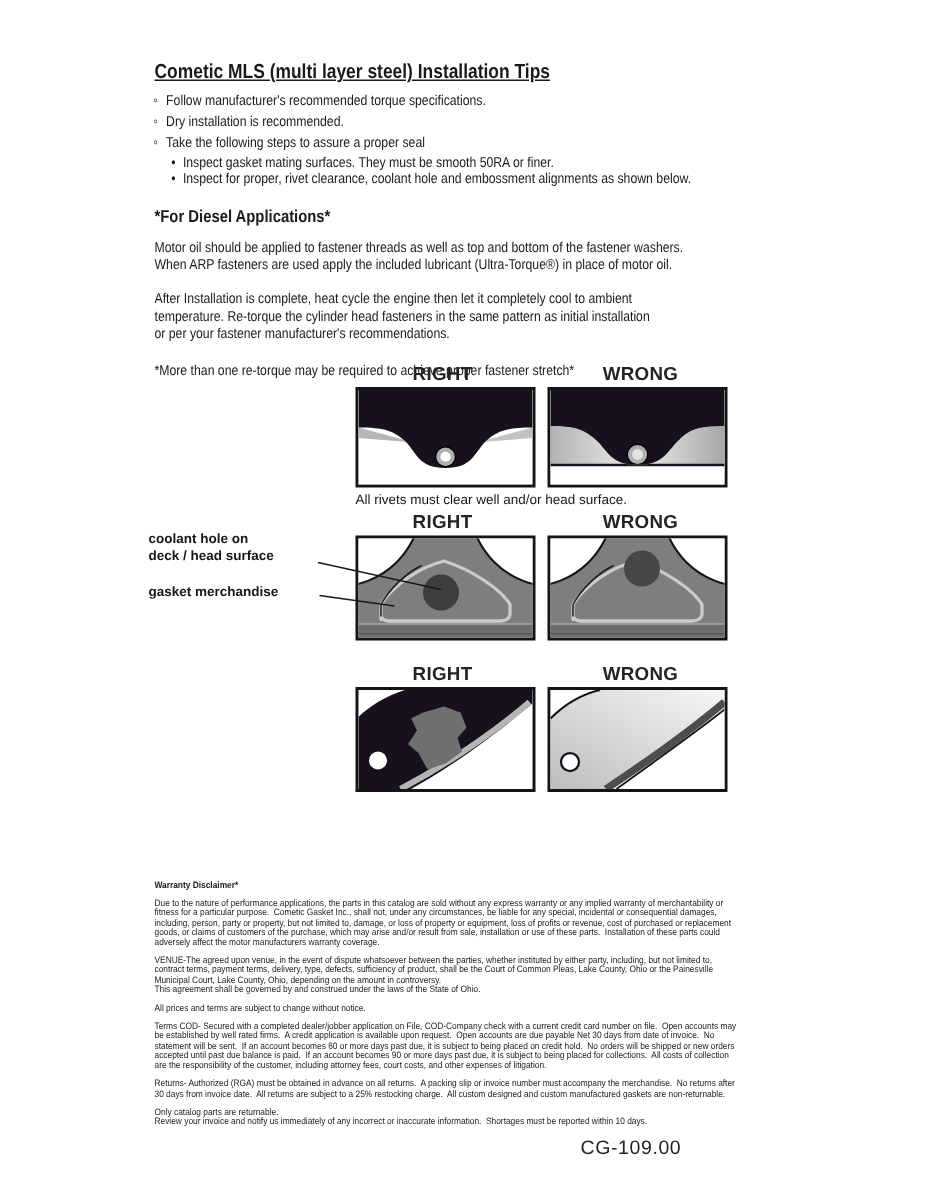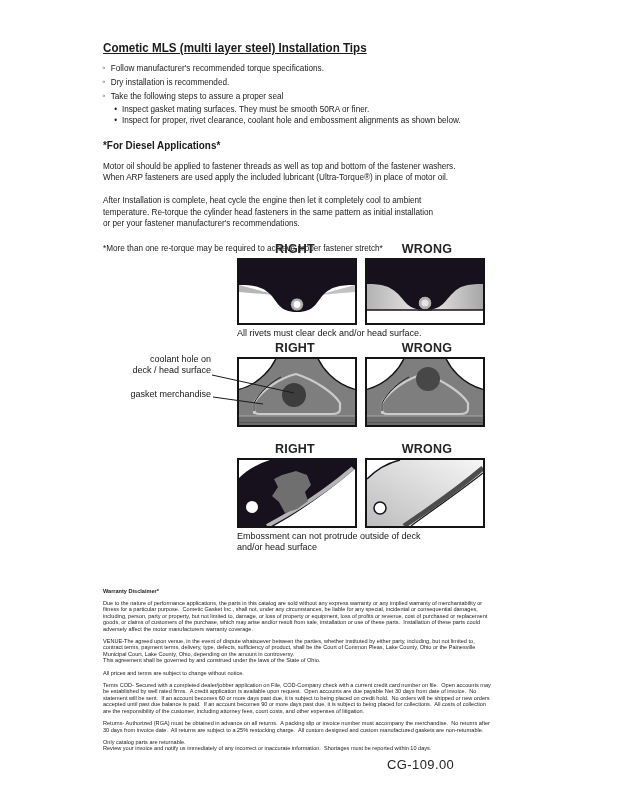--- a/index.html
+++ b/index.html
@@ -27,22 +27,22 @@
   .fig-row { position:absolute; left:237px; width:248px; }
   .fig-row1 { top:229px; } .fig-row2 { top:328px; } .fig-row3 { top:429px; }
   .fig-labels { display:flex; gap:16px; margin-bottom:2px;justify-content:flex-end; }
   .fig-labels span { width:120px; text-align:center; font-size:12.5px; font-weight:bold;
     color:#242424; letter-spacing:0.2px; }
   .fig-boxes { display:flex; gap:8px; }
   .fig-box { width:120px; border:2px solid #141414; background:#fff; }
   .fig-box svg { display:block; }
   .fig-caption { font-size:9px; line-height:11px; margin-top:3px; white-space:pre; color:#161616; }
   
-  .ann { position:absolute; width:112px; left:99px; text-align:right; font-size:9px;
-    line-height:11px; white-space:pre; color:#161616; }
+  .ann { position:absolute; width:112px; left:99px; font-size:9px;
+    line-height:11px; white-space:pre; color:#161616;font-weight:bold; }
   .ann-coolant { top:341px; }
   .ann-embossment { top:376px; }
   .leader-svg { position:absolute; left:208px; top:353px; }
   
   .warranty { position:absolute; left:103px; top:574px; width:470px;
     transform:scaleX(0.9); transform-origin:0 0; }
   .warranty-heading { font-size:6.2px; font-weight:bold; margin-bottom:6px; white-space:pre; }
   .warranty p { font-size:6.2px; line-height:6.4px; white-space:pre; margin-bottom:6px; color:#222; }
   
   .page-number { position:absolute; left:387px; top:744px; font-size:13px;
@@ -100,21 +100,21 @@
           <rect x="0" y="24" width="116" height="26" fill="url(#wg2)"></rect>
           <path d="M0,0 H116 V24 C99,24 93,26 86,33 C78,40 76,50 58,50 C40,50 38,40 30,33 C22,26 16,24 0,24 Z" fill="#17101d"></path>
           <rect x="0" y="50.5" width="116" height="12.5" fill="#ffffff"></rect>
           <line x1="0" y1="50" x2="116" y2="50" stroke="#17101d" stroke-width="1.6"></line>
           <circle cx="58" cy="43" r="6.8" fill="#b0b0b0" stroke="#000" stroke-width="0.8"></circle>
           <circle cx="58" cy="43" r="3.6" fill="#e3e3e3"></circle>
           <line x1="51" y1="50" x2="65" y2="50" stroke="#2a2a2a" stroke-width="1.4"></line>
         </svg>
       </div>
     </div>
-    <div class="fig-caption">All rivets must clear deck and/or head surface.</div>
+    <div class="fig-caption">All rivets must clear well and/or head surface.</div>
   </div>
 
   <div class="fig-row fig-row2">
     <div class="fig-labels">
       <span>RIGHT</span>
       <span>WRONG</span>
     </div>
     <div class="fig-boxes">
       <div class="fig-box">
         <svg width="116" height="66" viewBox="0 0 116 66">
@@ -180,22 +180,20 @@
           <rect width="116" height="66" fill="#ffffff"></rect>
           <path d="M0,19 C10,9 20,3 33,0 L116,0 L116,8 C90,31 62,50 36,66 L0,66 Z" fill="url(#bgrad)"></path>
           <path d="M0,19 C10,9 20,3 33,0" fill="none" stroke="#17101d" stroke-width="1.4"></path>
           <path d="M37,66 C64,48 90,30 116,8" fill="none" stroke="#4d4d4d" stroke-width="5"></path>
           <path d="M44,66 C70,47 96,29 116,13 L116,66 Z" fill="#ffffff"></path>
           <path d="M44,66 C70,47 96,29 116,13" fill="none" stroke="#17101d" stroke-width="1.2"></path>
           <circle cx="13" cy="48" r="6" fill="#ffffff" stroke="#17101d" stroke-width="1.5"></circle>
         </svg>
       </div>
     </div>
-    <div class="fig-caption">Embossment can not protrude outside of deck
-and/or head surface</div>
   </div>
 
   <div class="warranty">
     <div class="warranty-heading">Warranty Disclaimer*</div>
     <p>Due to the nature of performance applications, the parts in this catalog are sold without any express warranty or any implied warranty of merchantability or
 fitness for a particular purpose.  Cometic Gasket Inc., shall not, under any circumstances, be liable for any special, incidental or consequential damages,
 including, person, party or property, but not limited to, damage, or loss of property or equipment, loss of profits or revenue, cost of purchased or replacement
 goods, or claims of customers of the purchase, which may arise and/or result from sale, installation or use of these parts.  Installation of these parts could
 adversely affect the motor manufacturers warranty coverage.</p>
     <p>VENUE-The agreed upon venue, in the event of dispute whatsoever between the parties, whether instituted by either party, including, but not limited to,

